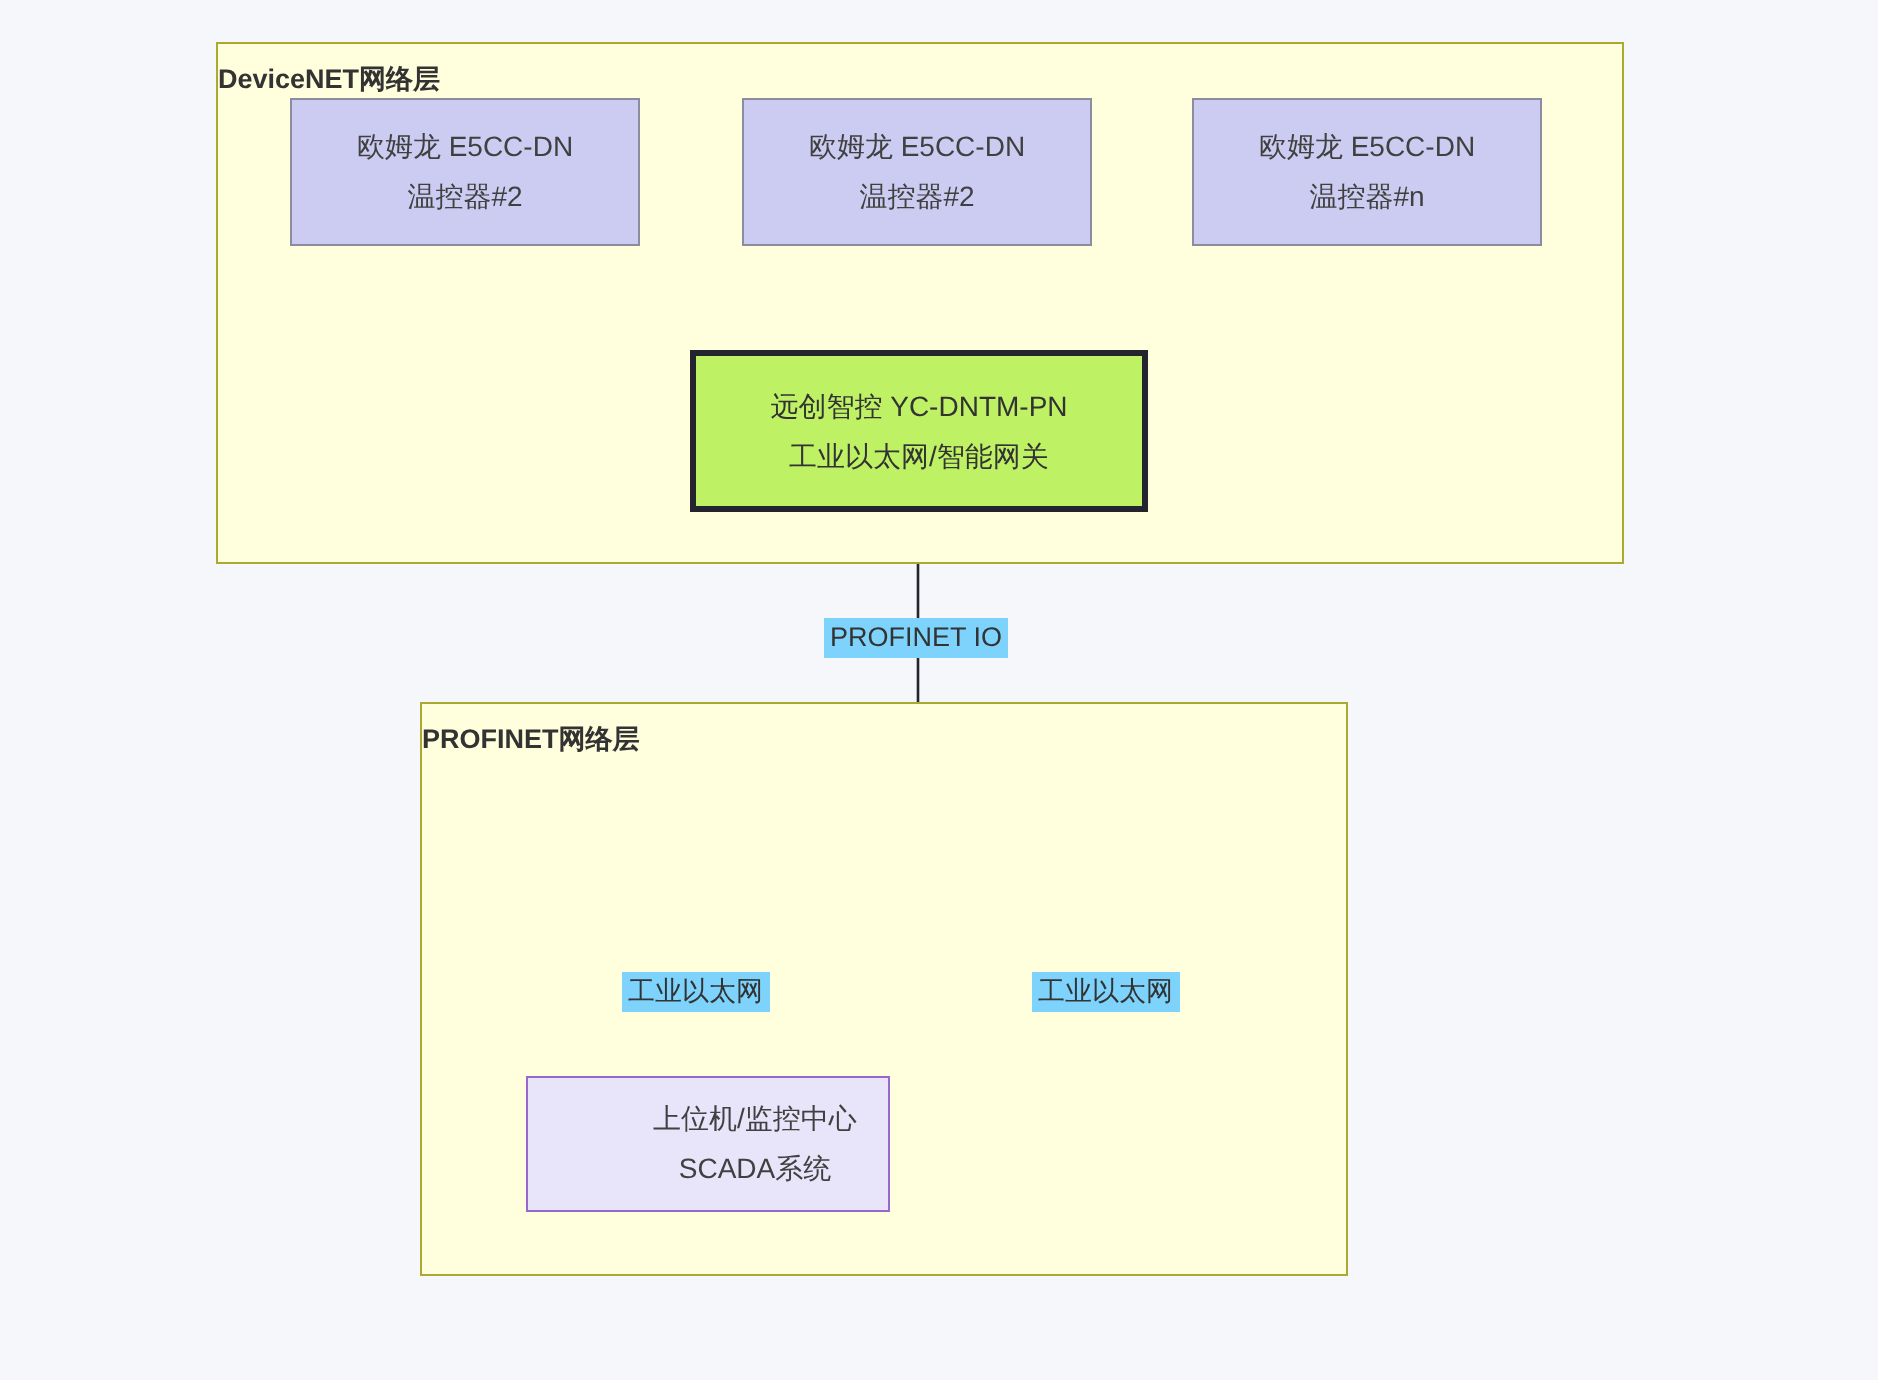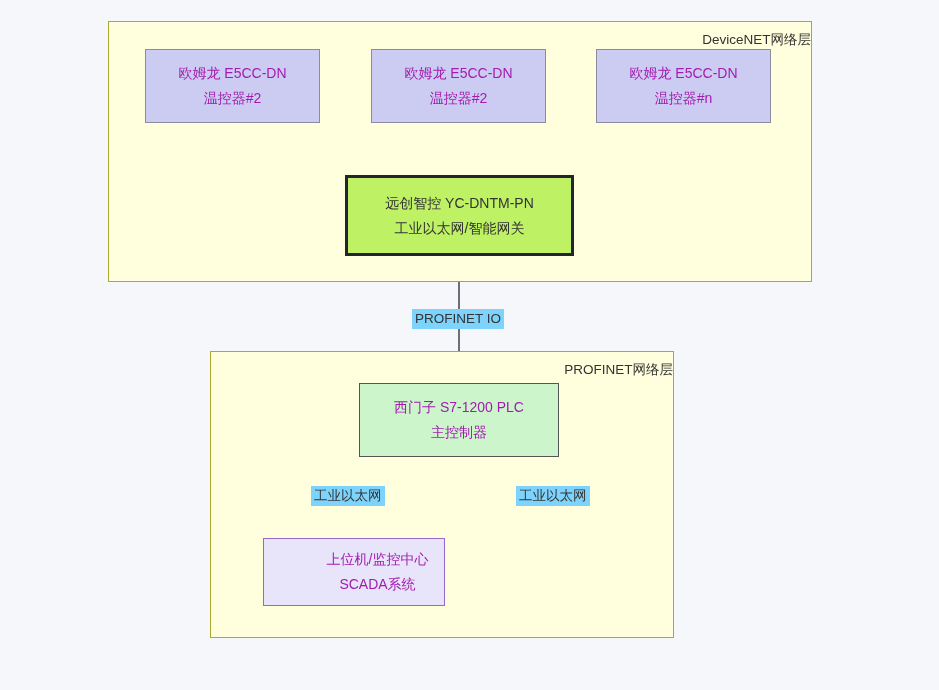--- a/index.html
+++ b/index.html
@@ -36,25 +36,26 @@
     position: absolute;
     background: #ffffdd;
     border: 1.5px solid #aaaa33;
     box-sizing: border-box;
   }
   .group-title {
     position: absolute;
     left: 0;
     right: 0;
     top: 9px;
-    text-align: right;
+    text-align: left;
     font-size: 13.5px;
     color: #333333;
     line-height: 17px;
     white-space: nowrap;
+    font-weight: bold;
   }
 
   #group-devicenet {
     left: 108px;
     top: 21px;
     width: 704px;
     height: 261px;
   }
   #group-profinet {
     left: 210px;
@@ -67,21 +68,21 @@
   .node {
     position: absolute;
     box-sizing: border-box;
     display: flex;
     flex-direction: column;
     align-items: center;
     justify-content: center;
     text-align: center;
     font-size: 14px;
     line-height: 25px;
-    color: #a21caf;
+    color: #404040;
     white-space: nowrap;
   }
   .node .line2 { display: block; }
 
   .node-sensor {
     background: #ccccf2;
     border: 1.2px solid #8c8ca0;
     width: 175px;
     height: 74px;
     top: 49px;
@@ -197,24 +198,20 @@
   <div class="node node-sensor" id="node-sensor-3">
     <span>欧姆龙 E5CC-DN</span>
     <span class="line2">温控器#n</span>
   </div>
 
   <div class="node" id="node-gateway">
     <span>远创智控 YC-DNTM-PN</span>
     <span class="line2">工业以太网/智能网关</span>
   </div>
 
-  <div class="node" id="node-plc">
-    <span>西门子 S7-1200 PLC</span>
-    <span class="line2">主控制器</span>
-  </div>
 
   <div class="node node-station" id="node-scada">
     <span>上位机/监控中心</span>
     <span class="line2">SCADA系统</span>
   </div>
 
 
   <div class="edge-label" id="label-profinet-io">PROFINET IO</div>
 
   <div class="edge-label" id="label-eth-left">工业以太网</div>

